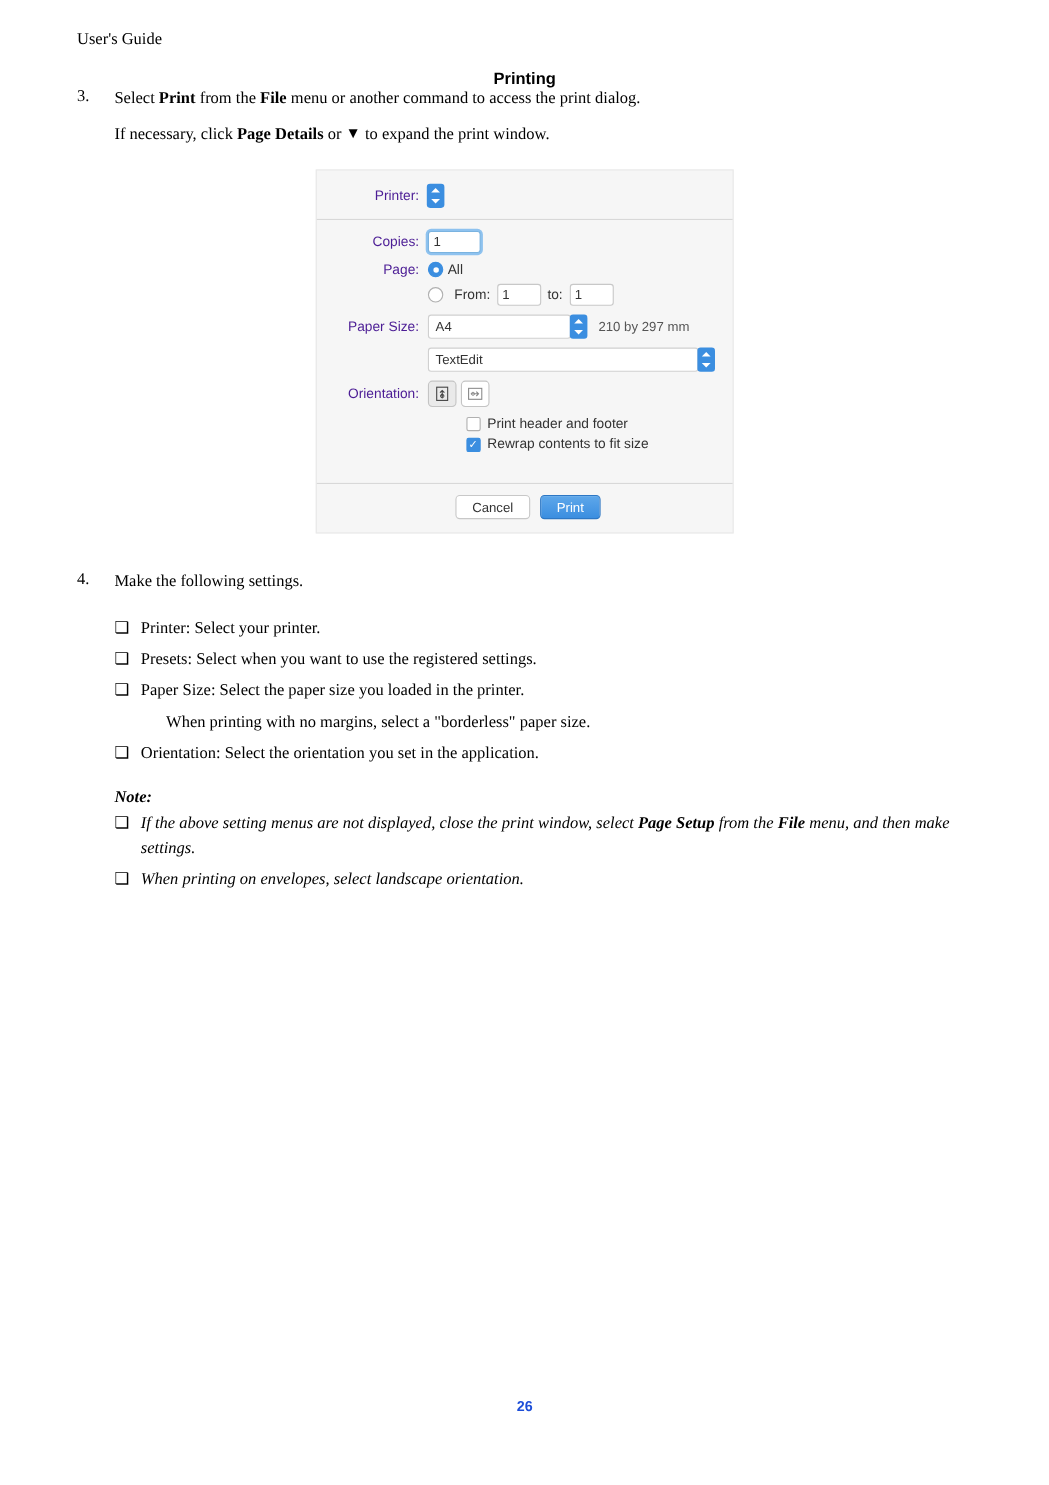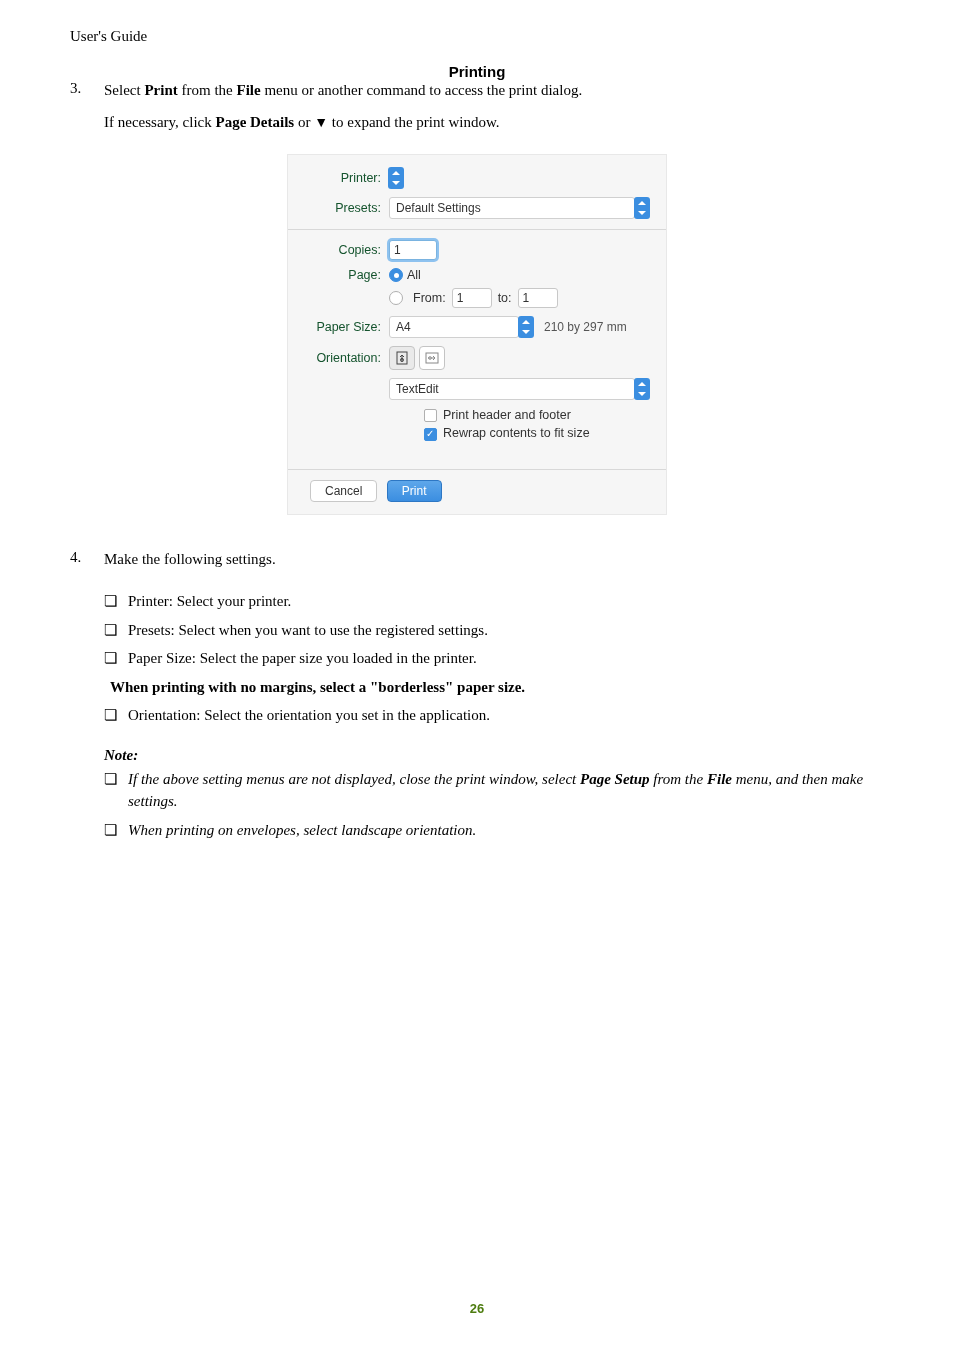--- a/index.html
+++ b/index.html
@@ -7,50 +7,50 @@
     .doc-header { font-size: 15px; margin-bottom: 18px; }
     .doc-section-title { text-align: center; font-weight: bold; font-size: 15px; font-family: Arial, sans-serif; }
     .step { display: flex; margin-bottom: 10px; }
     .step-num { width: 34px; flex-shrink: 0; }
     .step-body { flex: 1; }
     .step-body p { margin-bottom: 10px; line-height: 1.45; }
     .sub-list { margin-left: 34px; }
     .sub-item { display: flex; align-items: flex-start; margin-bottom: 6px; line-height: 1.5; }
     .sub-item .bullet { width: 24px; flex-shrink: 0; font-size: 15px; }
     .sub-item .txt { flex: 1; }
-    .sub-indent { margin-left: 40px; margin-bottom: 6px; line-height: 1.5; font-weight: bold; }
+    .sub-indent { margin-left: 81px; margin-bottom: 6px; line-height: 1.5; }
     .note-head { font-style: italic; font-weight: bold; margin-left: 34px; margin-top: 20px; margin-bottom: 4px; }
     .bold { font-weight: bold; }
     .italic { font-style: italic; }
     .down-tri { display: inline-block; font-size: 14px; vertical-align: middle; }
-    .page-num { text-align: center; font-weight: bold; font-size: 13px; font-family: Arial, sans-serif; margin-top: 460px; color: #4d7c0f; }
+    .page-num { text-align: center; font-weight: bold; font-size: 13px; font-family: Arial, sans-serif; margin-top: 460px; color: #1d4ed8; }
 
     
     .dialog-wrap { width: 380px; margin: 6px auto 34px auto; background: #f6f6f6; border: 1px solid #e8e8e8; font-family: "Helvetica Neue", Arial, sans-serif; font-size: 12.5px; color: #333; padding: 12px 16px 12px 16px; }
     .dlg-row { display: flex; align-items: center; margin-bottom: 8px; }
-    .dlg-label { width: 85px; text-align: right; padding-right: 8px; color: #14532d; }
+    .dlg-label { width: 85px; text-align: right; padding-right: 8px; color: #4c1d95; }
     .select { display: flex; align-items: center; background: #fff; border: 1px solid #d0d0d0; border-radius: 3px; height: 22px; flex: 1; position: relative; padding: 0 6px; }
     .select-fixed { flex: 0 0 auto; }
     .select .sel-text { flex: 1; font-size: 12px; }
     .stepper { width: 16px; height: 22px; background: #3b8ee0; border-radius: 3px; position: relative; display: flex; flex-direction: column; margin-left: -1px; }
     .stepper:before { content: ""; position: absolute; top: 4px; left: 4px; border-left: 4px solid transparent; border-right: 4px solid transparent; border-bottom: 4px solid #fff; }
     .stepper:after { content: ""; position: absolute; bottom: 4px; left: 4px; border-left: 4px solid transparent; border-right: 4px solid transparent; border-top: 4px solid #fff; }
     .small-input { width: 40px; height: 20px; background: #fff; border: 1px solid #c8c8c8; border-radius: 3px; padding: 0 4px; font-size: 12px; display: inline-flex; align-items: center; }
     .small-input.hi { box-shadow: 0 0 0 2px #8ec2ef; border-color: #7ab3e0; }
     .radio { width: 14px; height: 14px; border-radius: 50%; border: 1px solid #b0b0b0; background: #fff; display: inline-block; vertical-align: middle; margin-right: 4px; position: relative; }
     .radio.checked { background: #3b8ee0; border-color: #3b8ee0; }
     .radio.checked:after { content: ""; position: absolute; width: 5px; height: 5px; background: #fff; border-radius: 50%; top: 3.5px; left: 3.5px; }
     .checkbox { width: 13px; height: 13px; border-radius: 2px; border: 1px solid #b0b0b0; background: #fff; display: inline-block; vertical-align: middle; margin-right: 6px; position: relative; }
     .checkbox.checked { background: #3b8ee0; border-color: #3b8ee0; }
     .checkbox.checked:after { content: "✓"; color: #fff; position: absolute; font-size: 10px; top: -1px; left: 1px; }
     .orient-btn { width: 26px; height: 24px; background: #fff; border: 1px solid #c4c4c4; border-radius: 4px; display: inline-flex; align-items: center; justify-content: center; margin-right: 4px; }
     .orient-btn.sel { background: #eaeaea; }
     .orient-ico { width: 12px; height: 14px; position: relative; }
     .divider { border-top: 1px solid #d8d8d8; margin: 10px -16px 10px -16px; }
-    .btn-row { text-align: left; margin-top: 6px; }
+    .btn-row { text-align: center; margin-top: 6px; }
     .btn { display: inline-block; height: 22px; line-height: 20px; padding: 0 14px; border-radius: 4px; font-size: 12px; margin-left: 6px; }
     .btn-default { background: #fff; border: 1px solid #c8c8c8; color: #333; }
     .btn-primary { background: linear-gradient(#5ea7ea,#3b8ee0); border: 1px solid #2d77c4; color: #fff; }
   </style>
 </head>
 <body>
 
 <div class="doc-header">User's Guide</div>
 <div class="doc-section-title">Printing</div>
 
@@ -62,27 +62,20 @@
     </p>
     <p>
       <span>If necessary, click </span><span class="bold">Page Details</span><span> or </span><span class="down-tri">▼</span><span> to expand the print window.</span>
     </p>
   </div>
 </div>
 
 <div class="dialog-wrap">
   <div class="dlg-row">
     <div class="dlg-label">Printer:</div>
-    <div class="stepper"></div>
-  </div>
-  <div class="dlg-row">
-    <div class="dlg-label">Presets:</div>
-    <div class="select">
-      <span class="sel-text">Default Settings</span>
-    </div>
     <div class="stepper"></div>
   </div>
   <div class="divider"></div>
   <div class="dlg-row">
     <div class="dlg-label">Copies:</div>
     <div class="small-input hi" style="width:48px">
         <span>1</span>
       </div>
   </div>
   <div class="dlg-row" style="align-items:flex-start">
@@ -105,44 +98,44 @@
     </div>
   </div>
   <div class="dlg-row">
     <div class="dlg-label">Paper Size:</div>
     <div class="select select-fixed" style="width:130px">
       <span class="sel-text">A4</span>
     </div>
     <div class="stepper"></div>
     <span style="margin-left:10px;font-size:12px;color:#555">210 by 297 mm</span>
   </div>
+  <div class="dlg-row" style="margin-top:6px">
+    <div class="dlg-label"></div>
+    <div class="select" style="flex:1">
+      <span class="sel-text">TextEdit</span>
+    </div>
+    <div class="stepper"></div>
+  </div>
   <div class="dlg-row">
     <div class="dlg-label">Orientation:</div>
     <span class="orient-btn sel">
       <svg class="orient-ico" viewBox="0 0 12 14">
           <rect x="1" y="1" width="10" height="12" fill="none" stroke="#444" stroke-width="1"></rect>
           <path d="M6 11 L6 4 M4 6 L6 4 L8 6" fill="none" stroke="#444" stroke-width="1"></path>
           <circle cx="6" cy="9" r="1.6" fill="none" stroke="#444" stroke-width="0.8"></circle>
           <circle cx="6" cy="8.3" r="0.9" fill="none" stroke="#444" stroke-width="0.8"></circle>
         </svg>
     </span>
     <span class="orient-btn">
       <svg class="orient-ico" viewBox="0 0 14 12" style="width:14px;height:12px">
           <rect x="1" y="1" width="12" height="10" fill="none" stroke="#888" stroke-width="1"></rect>
           <path d="M3 6 L10 6 M8 4 L10 6 L8 8" fill="none" stroke="#888" stroke-width="1"></path>
           <circle cx="5" cy="6" r="1.4" fill="none" stroke="#888" stroke-width="0.8"></circle>
         </svg>
     </span>
-  </div>
-  <div class="dlg-row" style="margin-top:6px">
-    <div class="dlg-label"></div>
-    <div class="select" style="flex:1">
-      <span class="sel-text">TextEdit</span>
-    </div>
-    <div class="stepper"></div>
   </div>
   <div style="margin-left:120px;margin-top:8px">
     <div style="margin-bottom:4px"><span class="checkbox"></span><span>Print header and footer</span></div>
     <div><span class="checkbox checked"></span><span>Rewrap contents to fit size</span></div>
   </div>
   <div class="divider" style="margin-top:28px"></div>
   <div class="btn-row">
     <span class="btn btn-default">Cancel</span>
     <span class="btn btn-primary">Print</span>
   </div>

